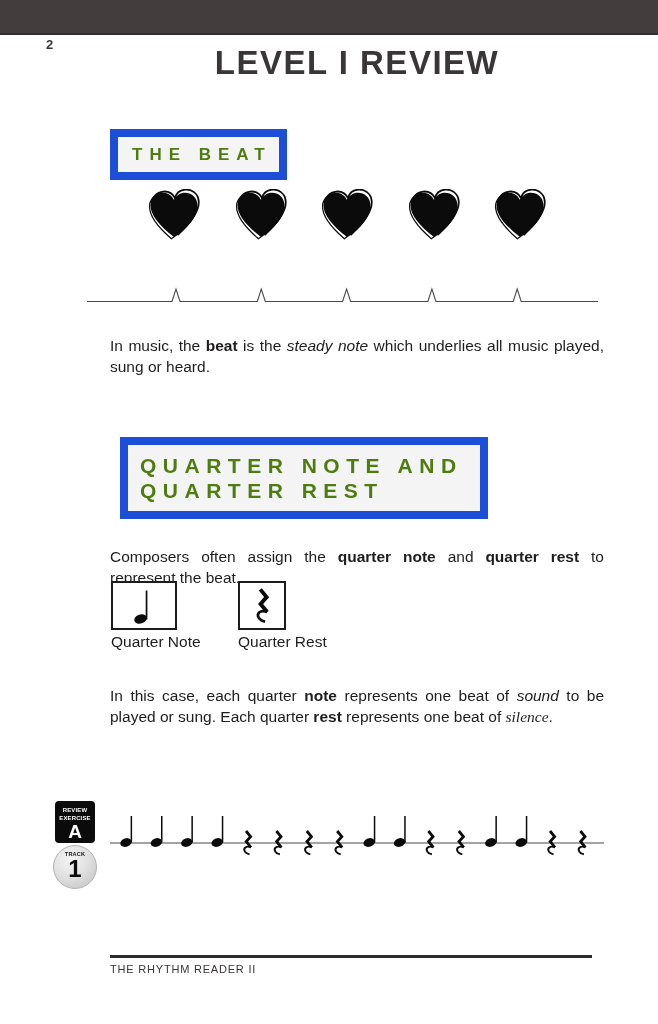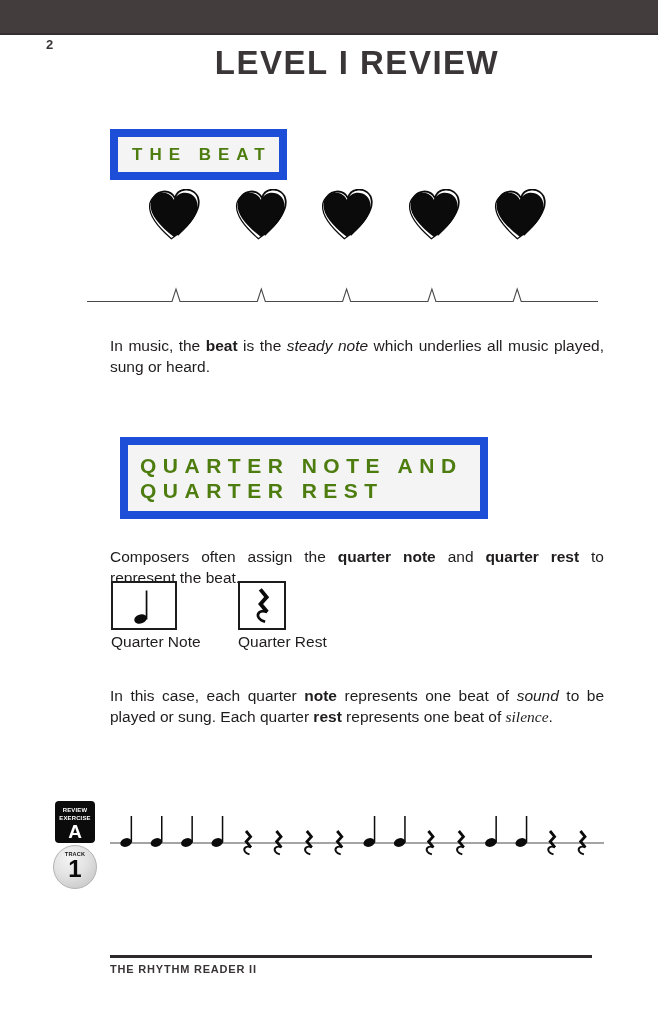--- a/index.html
+++ b/index.html
@@ -29,21 +29,21 @@
   .badge{left:55px;top:801px;width:40px;height:42px;background:#0b0b0b;border-radius:4px;color:#fff;text-align:center;box-sizing:border-box;padding-top:5px;}
   .badge-small{font-size:7px;font-weight:bold;letter-spacing:0.2px;line-height:7.5px;transform:scale(0.85);}
   .badge-letter{font-size:19px;font-weight:bold;line-height:21px;}
   .track{left:53px;top:845px;width:44px;height:44px;border-radius:50%;text-align:center;box-sizing:border-box;
     background:radial-gradient(circle at 38% 30%, #f4f4f4 0%, #e2e2e2 45%, #cfcfcf 75%, #c2c2c2 100%);
     border:1px solid #b3b3b3;}
   .track-label{font-size:7px;font-weight:bold;letter-spacing:0.2px;margin-top:4px;transform:scale(0.8);color:#141414;}
   .track-number{font-size:24px;font-weight:bold;line-height:24px;color:#0b0b0b;}
   .rhythm{left:108px;top:807px;}
   .footer-line{left:110px;top:955px;width:482px;height:3px;background:#2e2a2b;}
-  .footer-text{left:110px;top:963px;font-size:11px;font-weight:bold;letter-spacing:0.8px;color:#393435;}
+  .footer-text{left:110px;top:963px;font-size:11px;font-weight:normal;letter-spacing:0.8px;color:#393435;}
 </style>
 </head>
 <body style="--c-top_bar: #433d3e; --c-heading_text: #3a3637; --c-body_text: #1f1c1d; --c-box_bg: #f4f4f4; --c-ink: #0b0b0b;">
 
 <div class="abs topbar"></div>
 
 <div class="abs pagenum">2</div>
 
 <div class="abs page-title">LEVEL I REVIEW</div>
 

